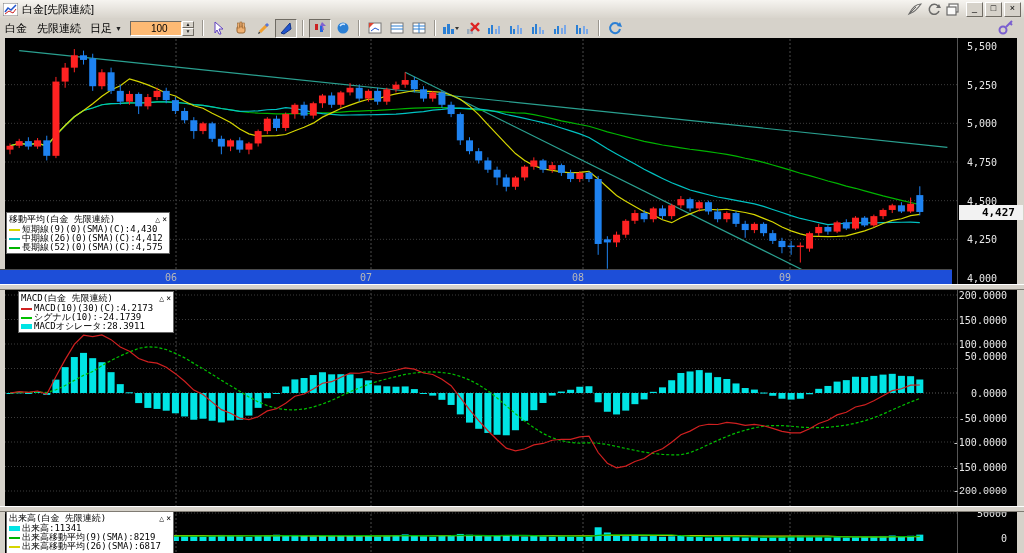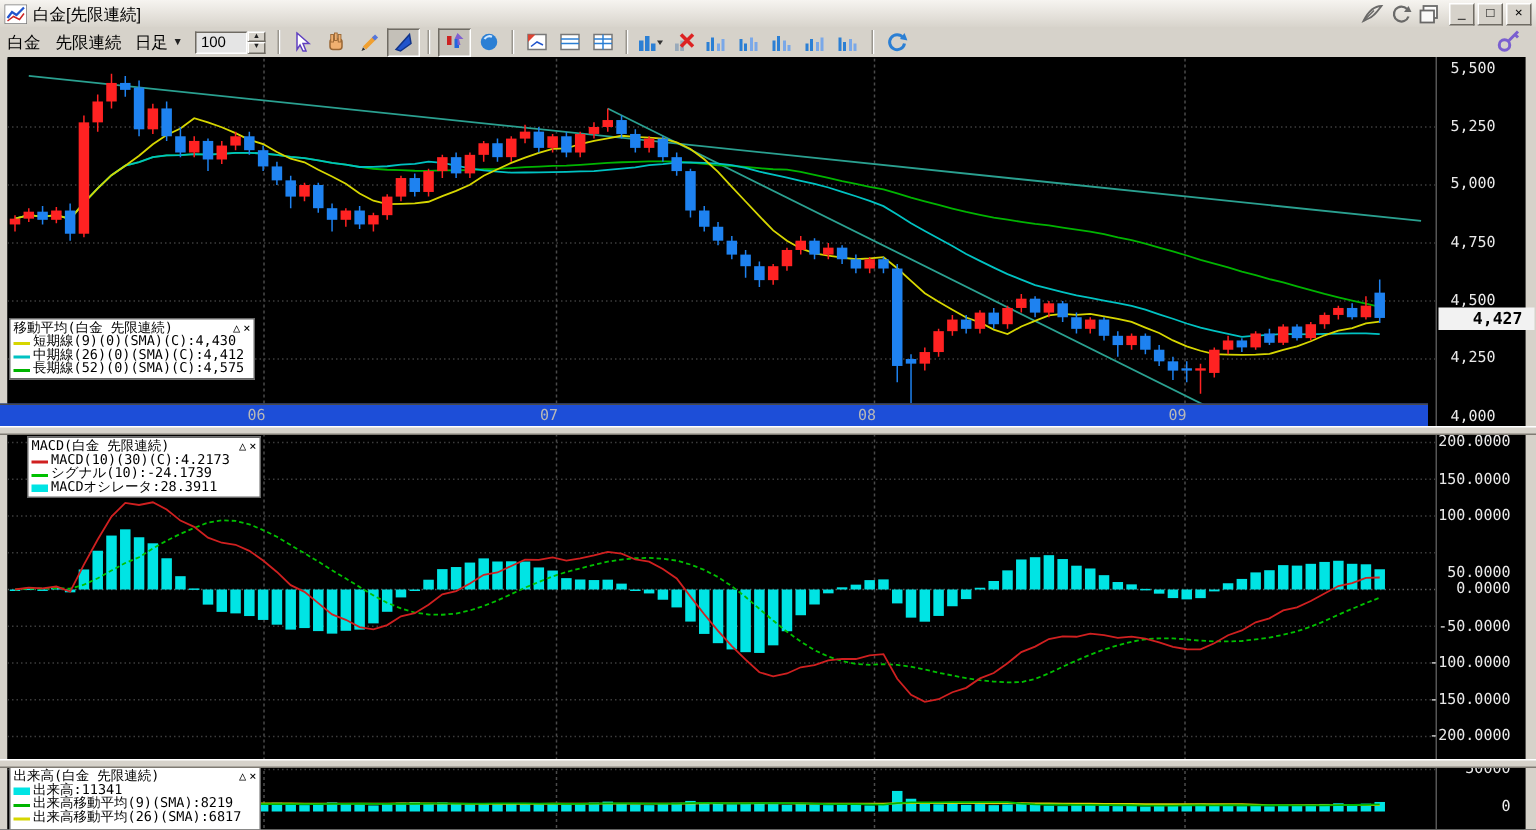--- a/index.html
+++ b/index.html
@@ -15,22 +15,22 @@
     font-size:9px;line-height:11px;text-align:center;color:#000;}
   #titlebar-right{margin-left:auto;display:flex;align-items:center;padding-right:3px;}
   .tb-tool{width:16px;height:14px;margin-right:3px;opacity:.85;}
   
   #toolbar{position:absolute;left:0;top:18px;width:1024px;height:20px;background:#d6d2ca;
     border-bottom:1px solid #9a968e;display:flex;align-items:center;font-size:11px;color:#000;}
   #toolbar .txt{margin:0 5px;white-space:nowrap;}
   #period-select{display:flex;align-items:center;margin:0 4px;cursor:default;}
   #period-select .car{font-size:7px;margin-left:3px;color:#222;}
   #bars-spinner{display:flex;align-items:stretch;height:15px;margin:0 4px;}
-  #bars-value{width:30px;background:#e5e5e5;border:1px solid;border-color:#6f6b63 #fff #fff #6f6b63;
-    font-size:10px;line-height:14px;padding-left:3px;}
+  #bars-value{width:30px;background:#fdba74;border:1px solid;border-color:#6f6b63 #fff #fff #6f6b63;
+    font-size:10px;line-height:14px;padding-left:20px;}
   #bars-arrows{display:flex;flex-direction:column;width:12px;}
   #bars-arrows div{flex:1;background:#d6d2ca;border:1px solid;border-color:#fff #6f6b63 #6f6b63 #fff;
     font-size:5px;line-height:5px;text-align:center;color:#222;}
   .sep{width:1px;height:16px;background:#9a968e;border-right:1px solid #fff;margin:0 4px;}
   .icon-btn{width:20px;height:17px;display:flex;align-items:center;justify-content:center;margin:0 1px;}
   .icon-btn.pressed{background:#c4c0b8;border:1px solid;border-color:#6f6b63 #fff #fff #6f6b63;}
   #key-btn{position:absolute;right:8px;top:1px;width:18px;height:17px;}
   
   #chart{position:absolute;left:0;top:38px;width:1024px;height:515px;background:#000;}
   #left-edge{position:absolute;left:0;top:38px;width:5px;height:515px;background:#d6d2ca;}
@@ -696,26 +696,26 @@
   <div class="y-tick" style="top: 8px; right: auto; left: 9px;">5,500</div>
       <div class="y-tick" style="top: 46.6675px; right: auto; left: 9px;">5,250</div>
       <div class="y-tick" style="top: 85.335px; right: auto; left: 9px;">5,000</div>
       <div class="y-tick" style="top: 124.002px; right: auto; left: 9px;">4,750</div>
       <div class="y-tick" style="top: 162.67px; right: auto; left: 9px;">4,500</div>
       <div class="y-tick" style="top: 201.338px; right: auto; left: 9px;">4,250</div>
       <div class="y-tick" style="top: 240.005px; right: auto; left: 9px;">4,000</div>
       <div class="y-tick" style="top: 257px;">200.0000</div>
       <div class="y-tick" style="top: 281.5px;">150.0000</div>
       <div class="y-tick" style="top: 306px;">100.0000</div>
-      <div class="y-tick" style="top: 344px; margin-left: 10px;">50.0000</div>
+      <div class="y-tick" style="top: 318px; margin-left: 10px;">50.0000</div>
       <div class="y-tick" style="top: 355px;">0.0000</div>
       <div class="y-tick" style="top: 379.5px;">-50.0000</div>
       <div class="y-tick" style="top: 404px;">-100.0000</div>
       <div class="y-tick" style="top: 428.5px;">-150.0000</div>
-      <div class="y-tick" style="top: 453px;">-200.0000</div>
+      <div class="y-tick" style="top: 453px; font-family: Liberation Mono, monospace;">-200.0000</div>
       <div class="y-tick" style="top: 475px;">50000</div>
       <div class="y-tick" style="top: 500px;">0</div>
     </div>
   <div id="right-edge"></div>
 
   <div class="legend" style="left:6px;top:212px;width:158px;">
     <div class="lt">
       <span>移動平均(白金 先限連続)</span>
       <span class="btns">
         <span>△</span><span>×</span>

